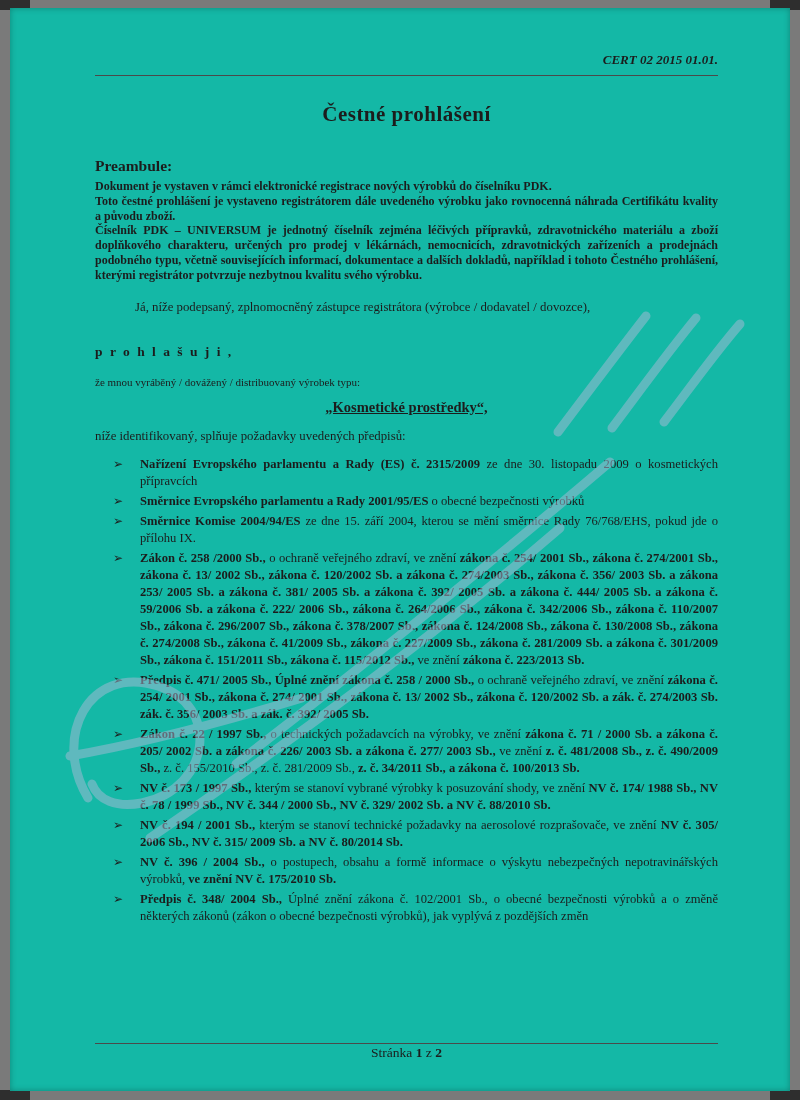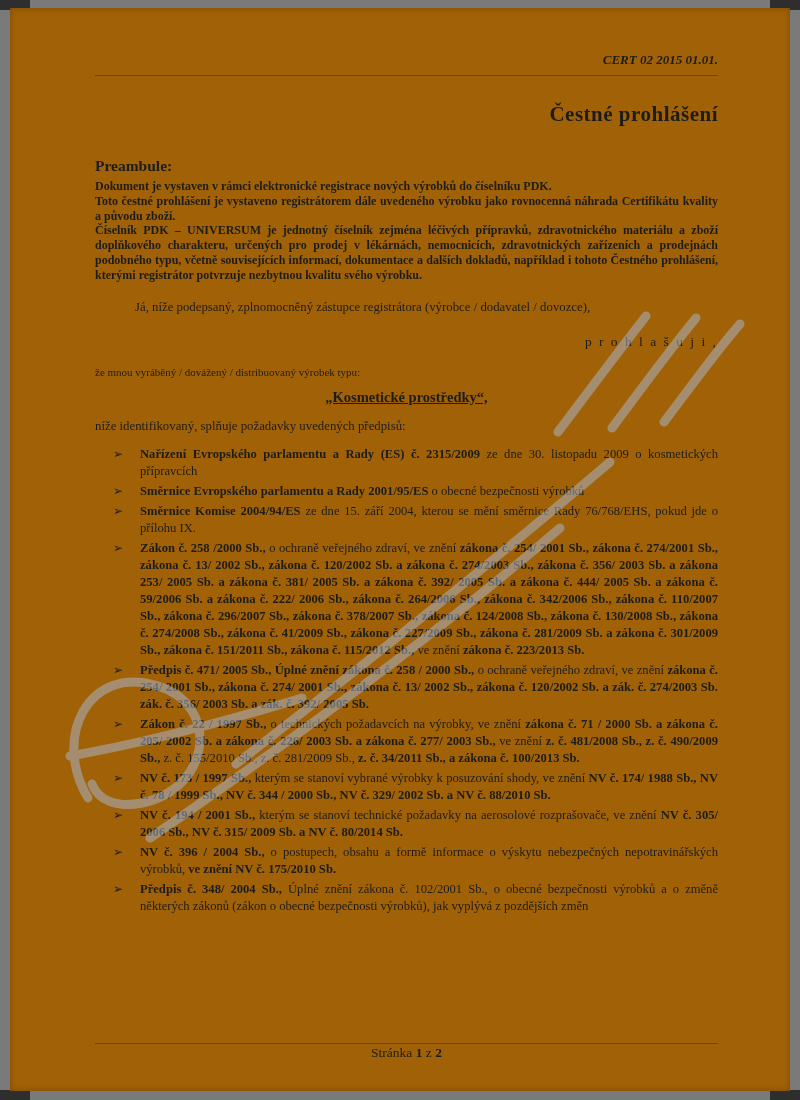--- a/index.html
+++ b/index.html
@@ -5,54 +5,54 @@
   html,body{margin:0;padding:0;}
   body{
     width:800px;height:1100px;position:relative;overflow:hidden;
     background:#7a7a7a;
     font-family:"Liberation Serif", serif;
     color:#1c1c1c;
   }
   .corner-mark{position:absolute;background:#2e2e2e;z-index:0;}
   .page{
     position:absolute;left:10px;top:8px;right:10px;bottom:9px;
-    background:#a16207;
+    background:#14b8a6;
     box-shadow:inset 0 0 6px rgba(0,0,0,.28);
     z-index:1;
   }
   .content{
     position:absolute;left:85px;right:72px;top:0;bottom:0;
   }
   .doc-ref{
     margin-top:44px;text-align:right;
     font-style:italic;font-weight:bold;font-size:13px;
   }
   .header-rule{border:0;border-top:1.5px solid #4a4a4a;margin:7px 0 0 0;}
   .doc-title{
-    margin-top:26px;text-align:right;
+    margin-top:26px;text-align:center;
     font-size:21px;font-weight:bold;letter-spacing:.5px;
   }
   .doc-subtitle{
     margin-top:3px;text-align:center;
     font-size:13px;font-weight:bold;
   }
   .preamble-heading{
     margin-top:30px;font-size:15.5px;font-weight:bold;
   }
   .preamble-pars{margin-top:4px;}
   .preamble-par{
     margin:0;font-size:12px;font-weight:bold;line-height:14.8px;
     text-align:justify;
   }
   .intro-par{
     margin:16px 0 0 0;font-size:12.8px;line-height:17px;text-indent:40px;
   }
   .declare-word{
-    margin-top:18px;text-align:right;
-    font-size:13.5px;font-weight:normal;letter-spacing:2px;
+    margin-top:28px;text-align:left;
+    font-size:13.5px;font-weight:bold;letter-spacing:2px;
   }
   .product-intro{margin:16px 0 0 0;font-size:11px;}
   .product-type{
     margin-top:11px;text-align:center;
     font-size:14.5px;font-weight:bold;text-decoration:underline;
   }
   .list-intro{margin:13px 0 0 0;font-size:12.8px;}
   .reg-list{
     list-style:none;margin:12px 0 0 18px;padding:0;
   }

